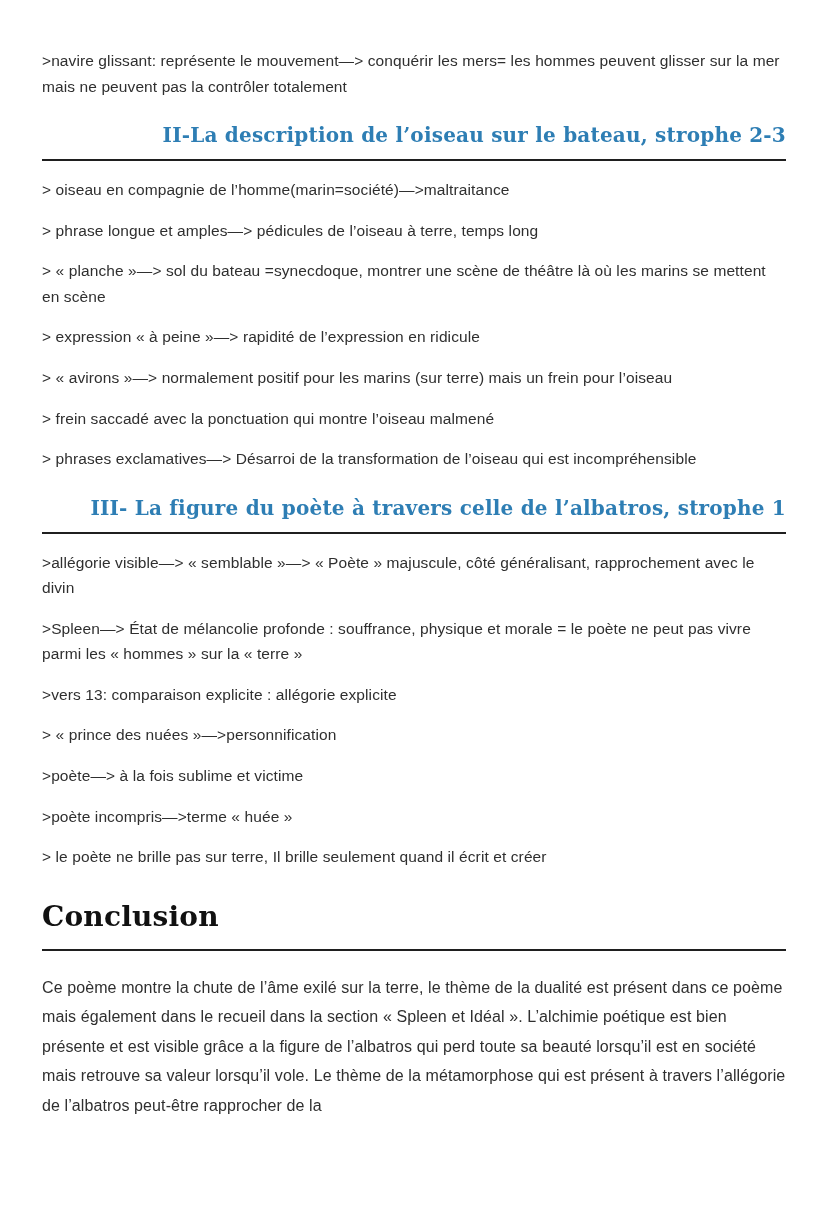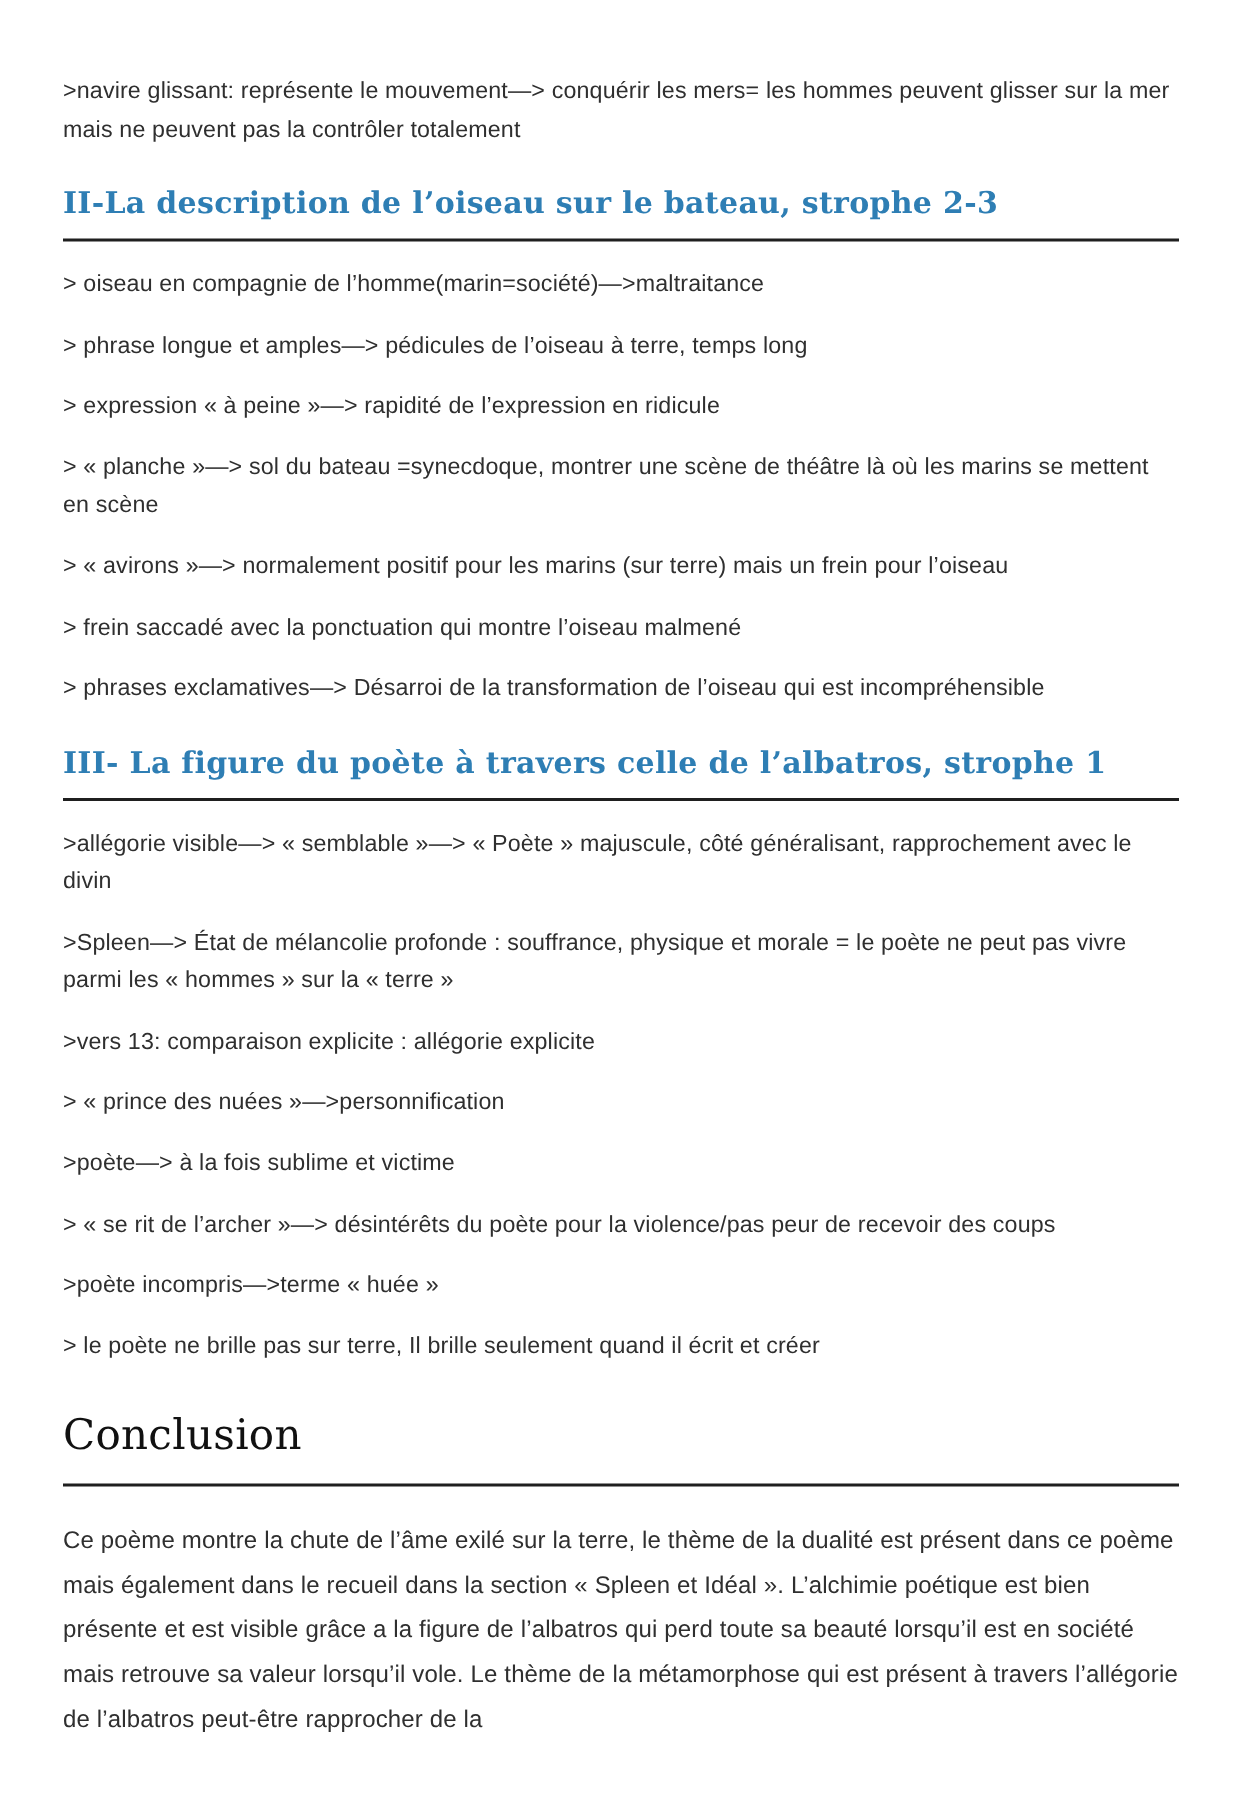--- a/index.html
+++ b/index.html
@@ -29,29 +29,30 @@
   }
   .intro{
   }
   .section-heading{
     font-family:"DejaVu Serif","Liberation Serif",serif;
     font-weight:700;
     font-size:20px;
     color:var(--heading-accent);
     margin:24px 0 12px 0;
     letter-spacing:.2px;
+    text-align:right;
   }
   hr.rule{
     border:none;
     border-top:2px solid var(--rule-color);
     margin:0 0 16px 0;
   }
   .conclusion-heading{
     font-family:"DejaVu Serif","Liberation Serif",serif;
-    font-weight:400;
+    font-weight:700;
     font-size:28px;
     color:#111111;
     margin:30px 0 16px 0;
     letter-spacing:.2px;
   }
   hr.rule-conclusion{
     border:none;
     border-top:2px solid var(--rule-color);
     margin:0 0 22px 0;
   }
@@ -68,35 +69,34 @@
 
 <div class="page">
 
   <p class="note intro">&gt;navire glissant: représente le mouvement—&gt; conquérir les mers= les hommes peuvent glisser sur la mer mais ne peuvent pas la contrôler totalement</p>
 
   <h2 class="section-heading">II-La description de l’oiseau sur le bateau, strophe 2-3</h2>
   <hr class="rule">
 
   <p class="note">&gt; oiseau en compagnie de l’homme(marin=société)—&gt;maltraitance</p>
   <p class="note">&gt; phrase longue et amples—&gt; pédicules de l’oiseau à terre, temps long</p>
+  <p class="note">&gt; « planche »—&gt; sol du bateau =synecdoque, montrer une scène de théâtre là où les marins se mettent en scène</p>
   <p class="note">&gt; expression « à peine »—&gt; rapidité de l’expression en ridicule</p>
-  <p class="note">&gt; « planche »—&gt; sol du bateau =synecdoque, montrer une scène de théâtre là où les marins se mettent en scène</p>
   <p class="note">&gt; « avirons »—&gt; normalement positif pour les marins (sur terre) mais un frein pour l’oiseau</p>
   <p class="note">&gt; frein saccadé avec la ponctuation qui montre l’oiseau malmené</p>
   <p class="note">&gt; phrases exclamatives—&gt; Désarroi de la transformation de l’oiseau qui est incompréhensible</p>
 
   <h2 class="section-heading">III- La figure du poète à travers celle de l’albatros, strophe 1</h2>
   <hr class="rule">
 
   <p class="note">&gt;allégorie visible—&gt; « semblable »—&gt; « Poète » majuscule, côté généralisant, rapprochement avec le divin</p>
   <p class="note">&gt;Spleen—&gt; État de mélancolie profonde : souffrance, physique et morale = le poète ne peut pas vivre parmi les « hommes » sur la « terre »</p>
   <p class="note">&gt;vers 13: comparaison explicite : allégorie explicite</p>
   <p class="note">&gt; « prince des nuées »—&gt;personnification</p>
   <p class="note">&gt;poète—&gt; à la fois sublime et victime</p>
-  <p class="note">&gt; « se rit de l’archer »—&gt; désintérêts du poète pour la violence/pas peur de recevoir des coups</p>
   <p class="note">&gt;poète incompris—&gt;terme « huée »</p>
   <p class="note">&gt; le poète ne brille pas sur terre, Il brille seulement quand il écrit et créer</p>
 
   <h1 class="conclusion-heading">Conclusion</h1>
   <hr class="rule-conclusion">
 
   <p class="conclusion-text">Ce poème montre la chute de l’âme exilé sur la terre, le thème de la dualité est présent dans ce poème mais également dans le recueil dans la section « Spleen et Idéal ». L’alchimie poétique est bien présente et est visible grâce a la figure de l’albatros qui perd toute sa beauté lorsqu’il est en société mais retrouve sa valeur lorsqu’il vole. Le thème de la métamorphose qui est présent à travers l’allégorie de l’albatros peut-être rapprocher de la</p>
 
 </div>
 

